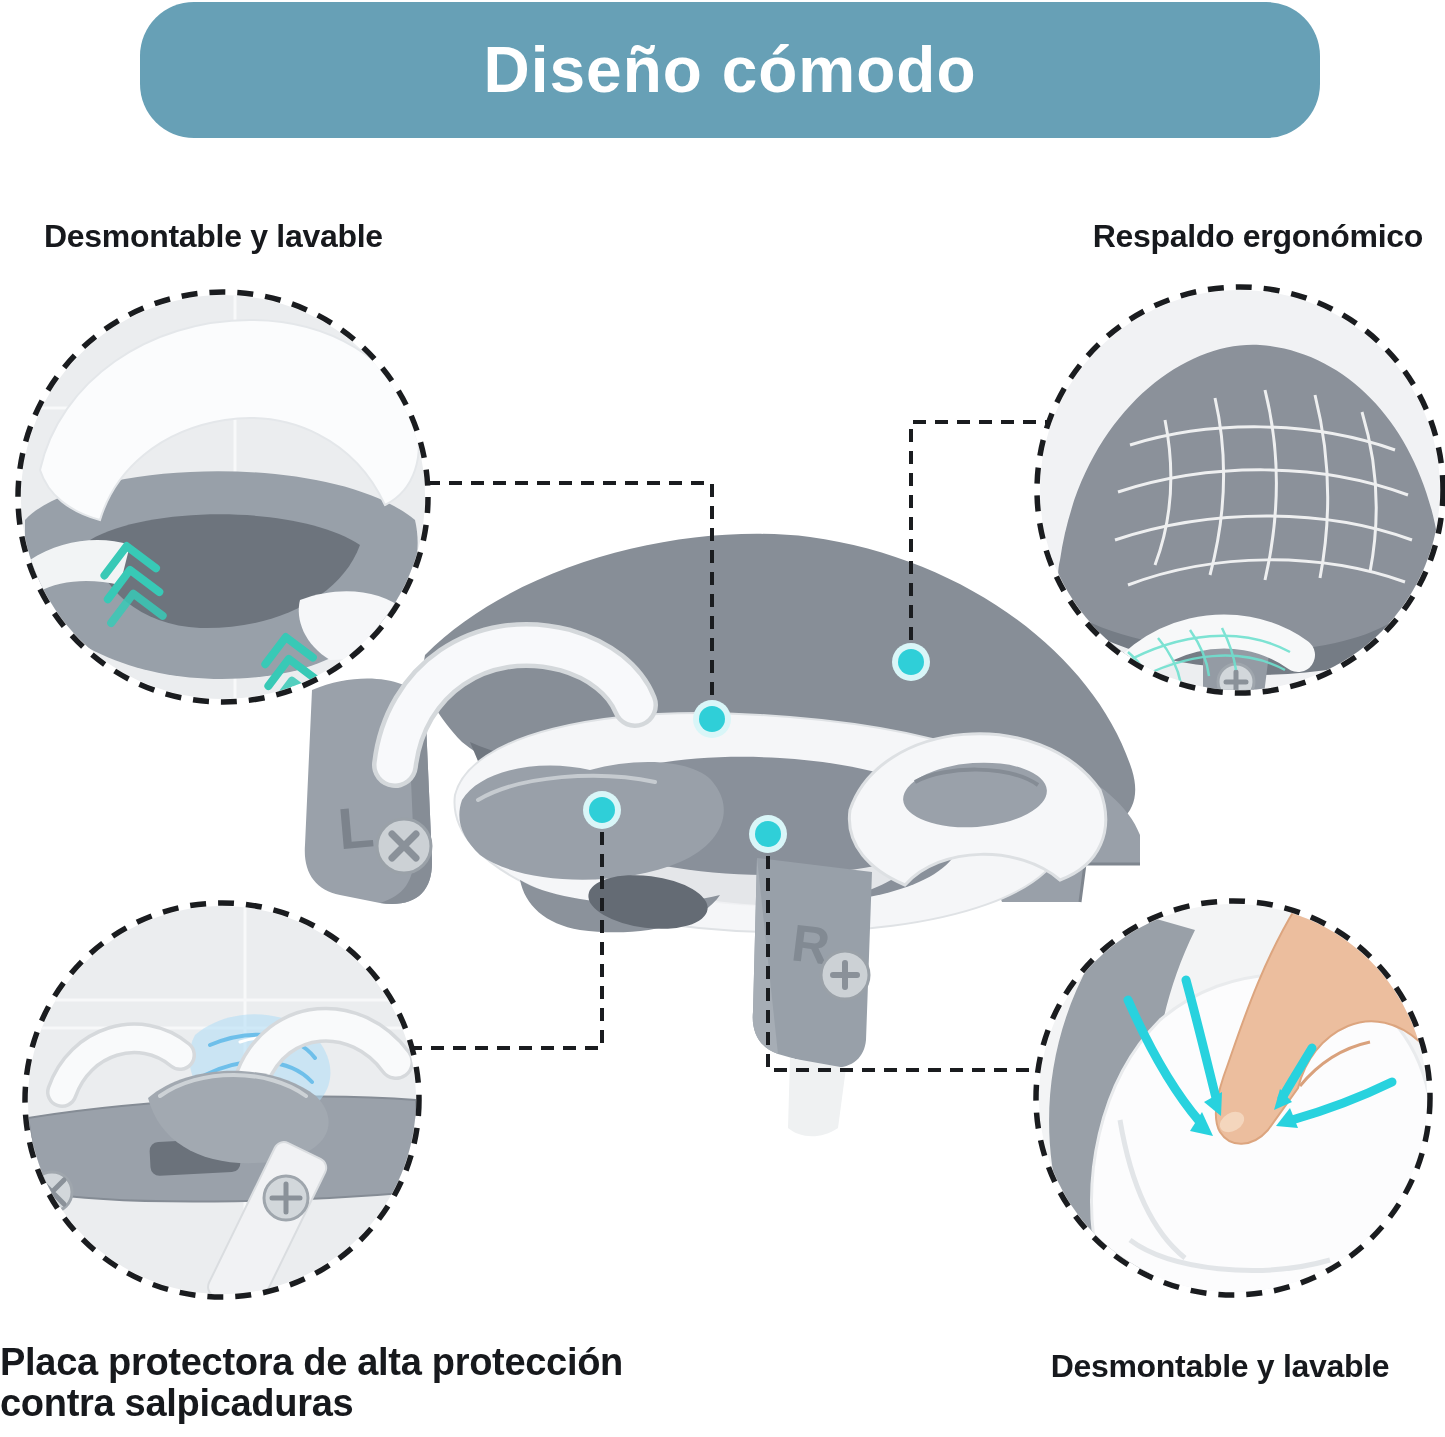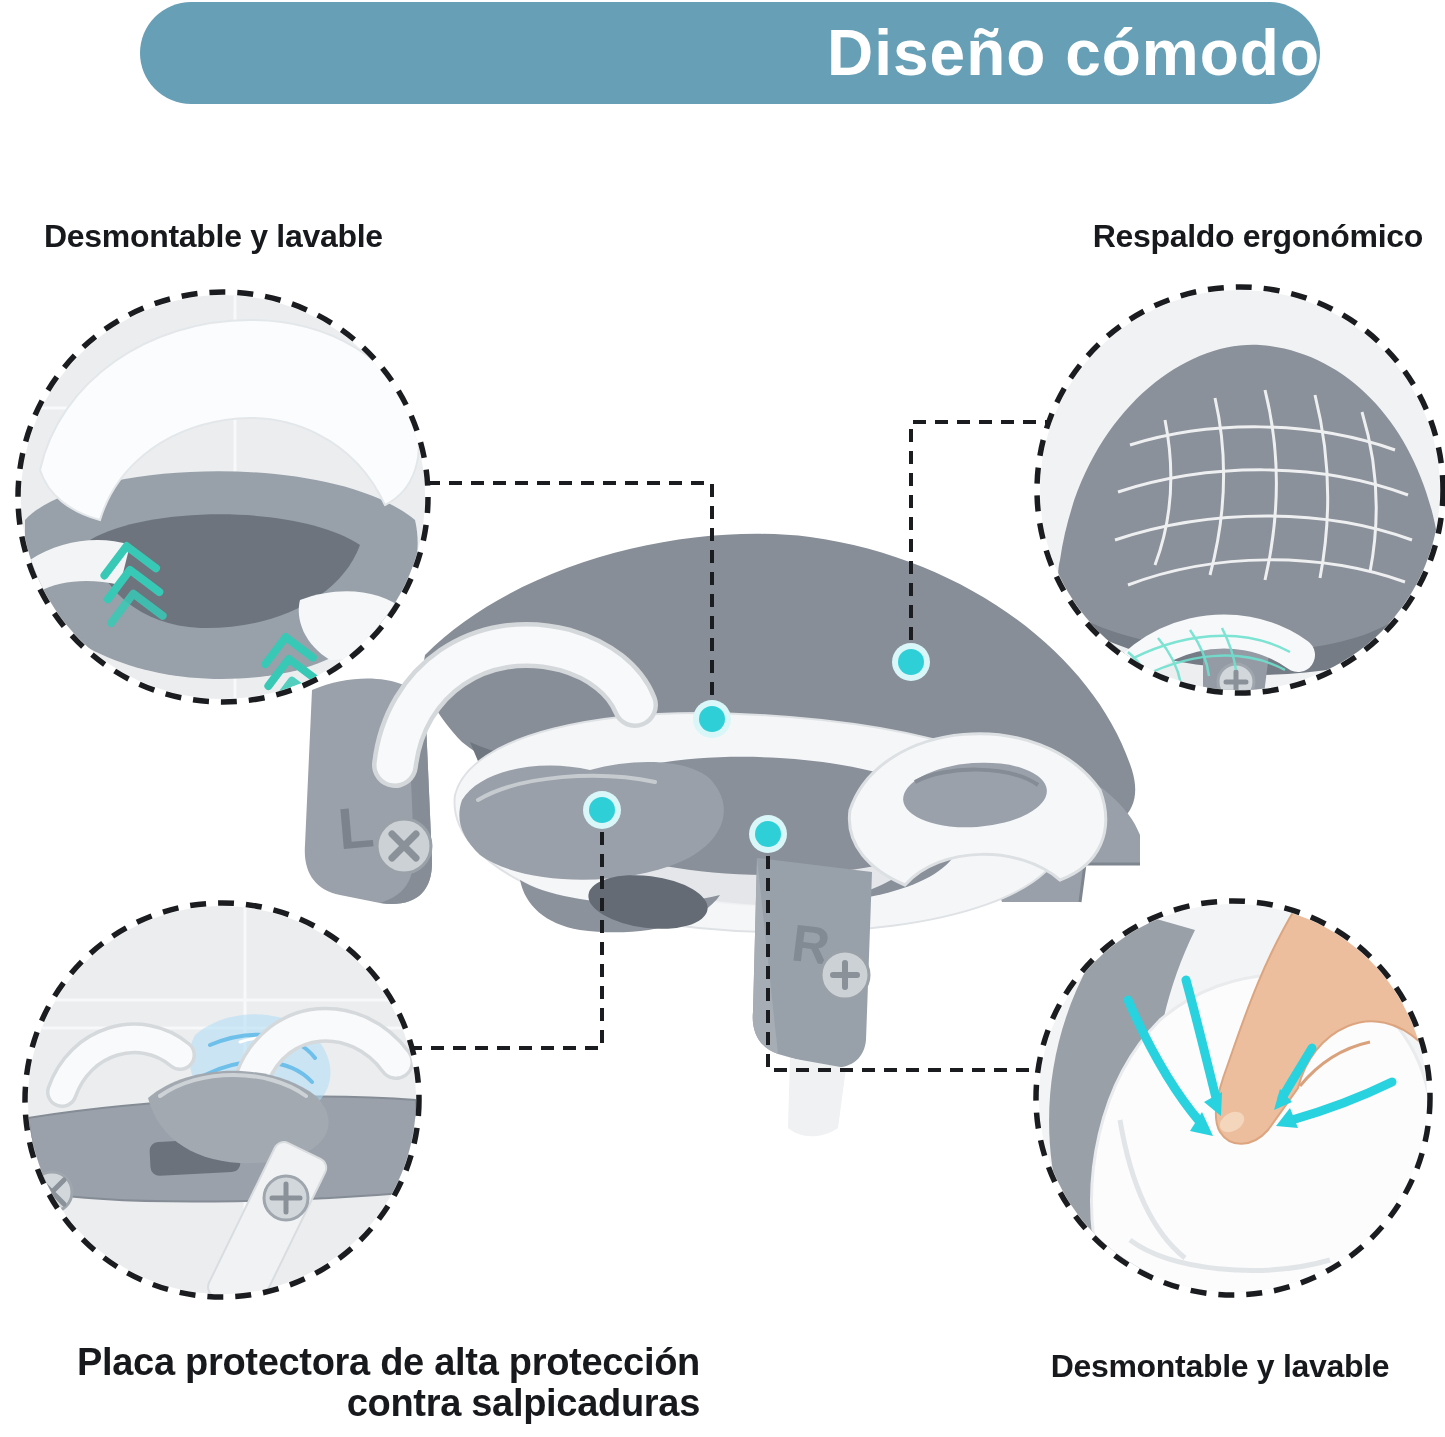--- a/index.html
+++ b/index.html
@@ -3,35 +3,35 @@
 <meta charset="utf-8">
 <style>
   html,body{margin:0;padding:0}
   body{
     width:1445px;height:1437px;position:relative;overflow:hidden;
     background:#ffffff;
     font-family:"Liberation Sans","DejaVu Sans",sans-serif;
     color:var(--label-text,#17191d);
   }
   .banner{
-    position:absolute;left:140px;top:2px;width:1180px;height:102px;
+    position:absolute;left:140px;top:2px;width:1180px;height:136px;
     background:var(--banner-bg,#67a0b6);border-radius:54px;
-    display:flex;align-items:center;justify-content:flex-end;
+    display:flex;align-items:center;justify-content:center;
   }
   .banner span{
     color:var(--banner-text,#ffffff);
     font-size:64px;font-weight:700;letter-spacing:1px;
   }
   .label{
     position:absolute;font-weight:700;font-size:32px;letter-spacing:-0.3px;
     color:var(--label-text,#17191d);
   }
   .label.tl{left:44px;top:218px}
   .label.tr{right:22px;top:218px;text-align:right}
-  .label.bl{left:0px;top:1342px;width:700px;text-align:right;font-size:38px;line-height:1.08}
+  .label.bl{left:0px;top:1342px;width:700px;text-align:left;font-size:38px;line-height:1.08}
   .label.br{left:1000px;top:1348px;width:440px;text-align:center}
   svg.scene{position:absolute;left:0;top:0;display:block}
 </style>
 </head>
 <body>
 
 <div class="banner">
   <span>Diseño cómodo</span>
 </div>
 

